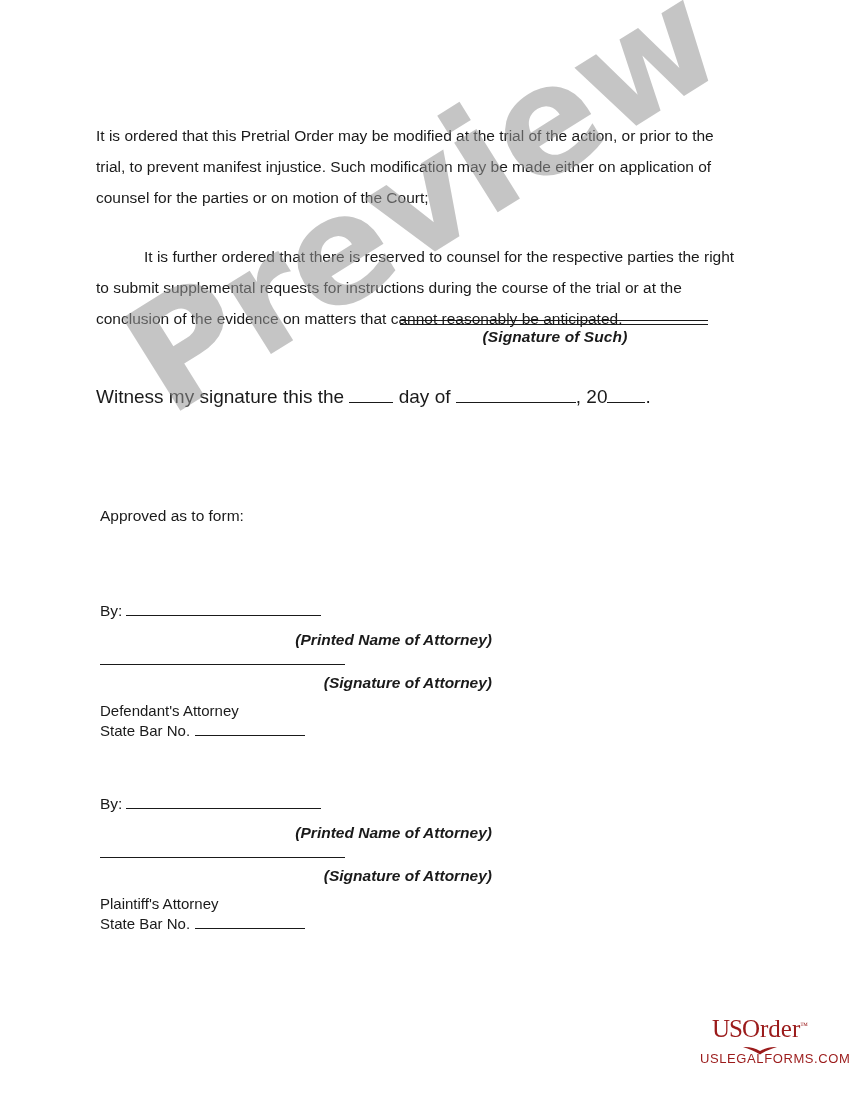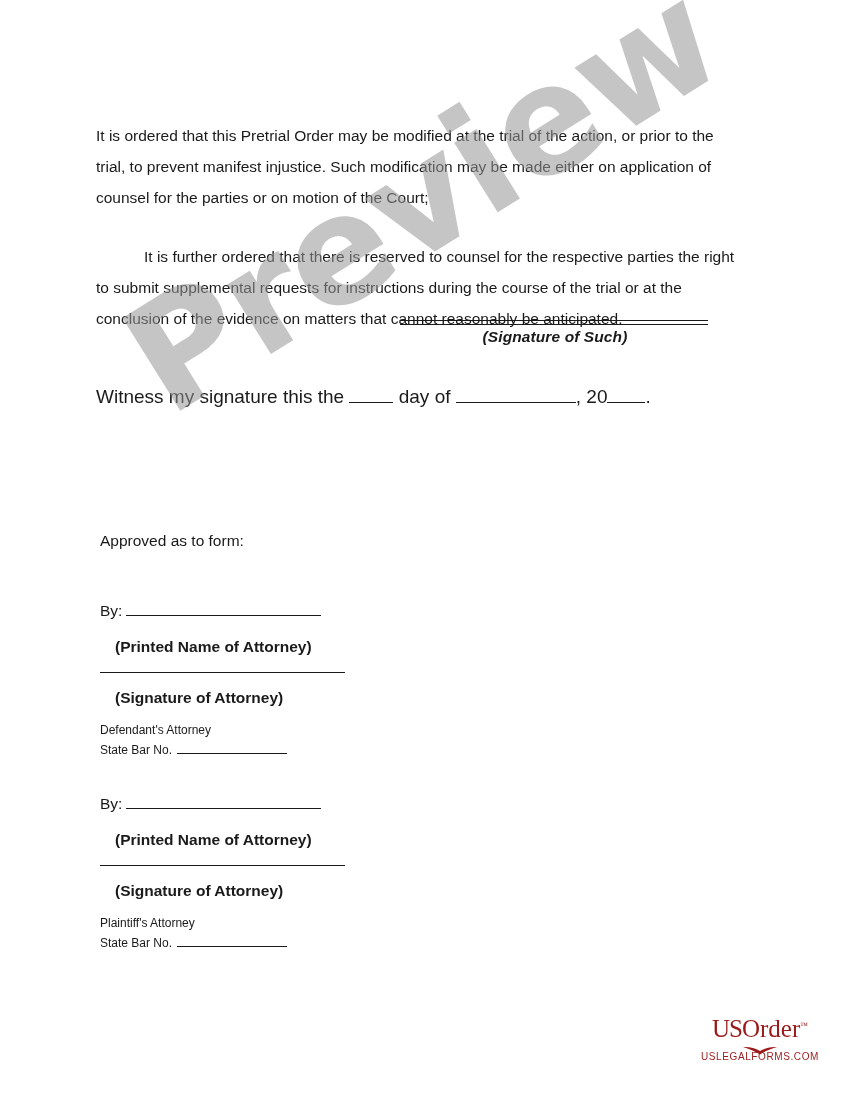--- a/index.html
+++ b/index.html
@@ -72,21 +72,21 @@
     font-style: italic;
     font-weight: bold;
     text-align: center;
     margin: 0 0 16px 0;
     letter-spacing: 0.1px;
   }
 
   .approved {
     position: absolute;
     left: 100px;
-    top: 532px;
+    top: 507px;
     font-size: 15.5px;
   }
 
   .atty-block {
     position: absolute;
     left: 100px;
     width: 400px;
     font-size: 15.5px;
     line-height: 1.35;
   }
@@ -100,32 +100,34 @@
   .by-label { font-size: 15.5px; }
   .by-line {
     display: inline-block;
     border-bottom: 1.5px solid #1a1a1a;
     width: 195px;
     height: 15px;
     margin-left: 4px;
   }
   .cap-bold-italic {
     font-weight: bold;
-    font-size: 15.5px;
-    margin: 15px;
+    font-style: italic;
+    font-size: 15.5px;
+    margin: 8px;
     line-height: 1.3;
+    text-align: right;
   }
   .sig-rule {
     border-bottom: 1.5px solid #1a1a1a;
     width: 245px;
     height: 0;
     margin: 14px 0 2px 0;
   }
   .plain-line {
-    font-size: 12px;
+    font-size: 15px;
     line-height: 1.3;
     margin: 0;
   }
   .bar-line {
     display: inline-block;
     border-bottom: 1.5px solid #1a1a1a;
     width: 110px;
     height: 14px;
     margin-left: 5px;
   }
@@ -174,21 +176,21 @@
   .logo-tm {
     font-size: 8px;
     vertical-align: super;
   }
   .logo-swoosh {
     margin: -2px auto 0 auto;
     width: 34px;
     height: 9px;
   }
   .logo-sub {
-    font-size: 10px;
+    font-size: 13px;
     color: #9b1b1b;
     letter-spacing: 0.6px;
     margin-top: 1px;
     font-family: "Liberation Sans", sans-serif;
   }
 </style>
 </head>
 <body>
 
 <div class="page">

